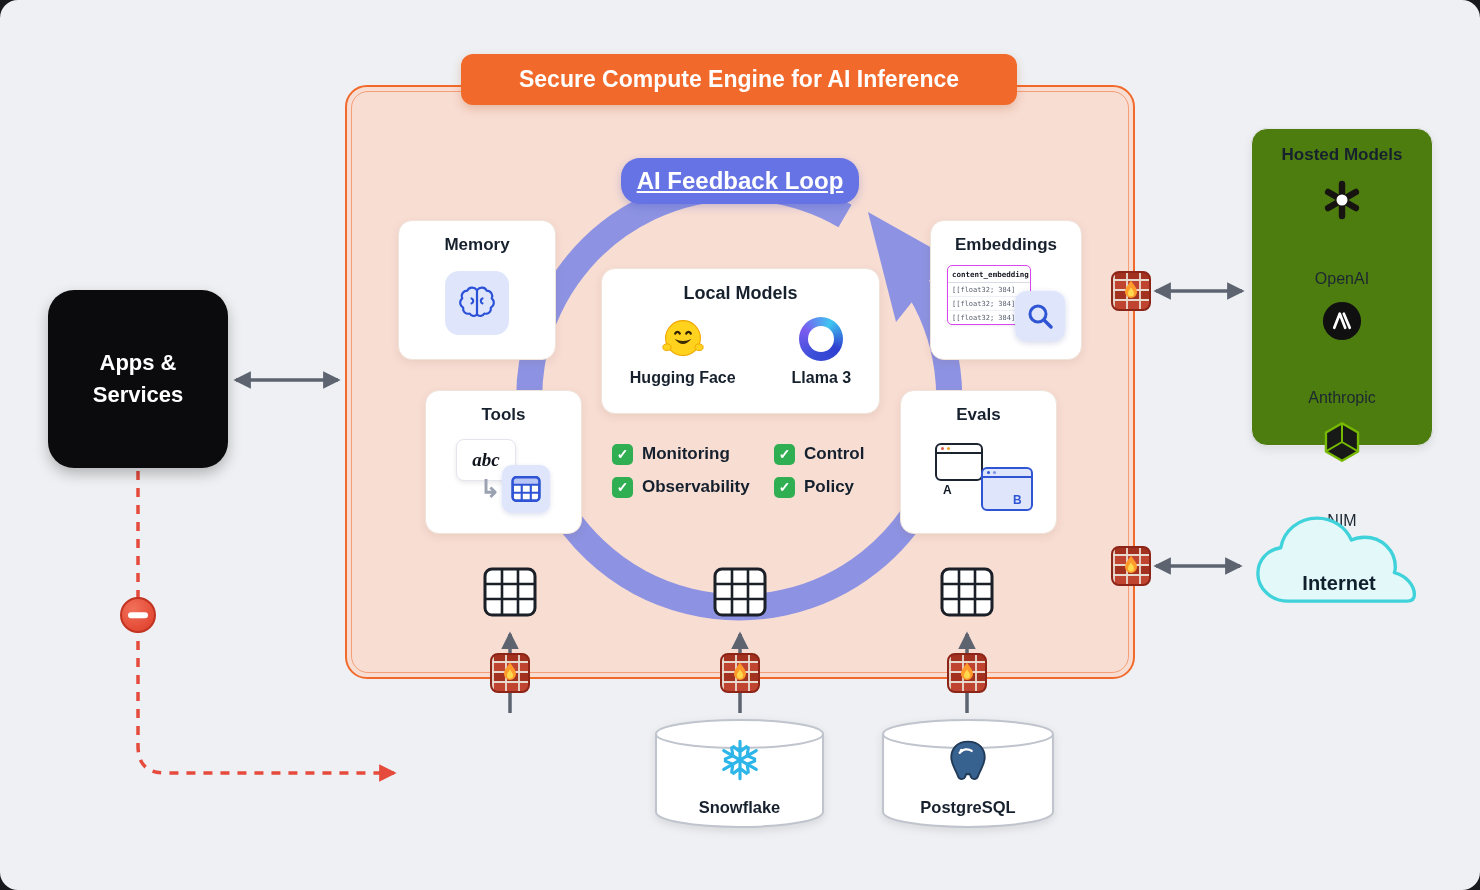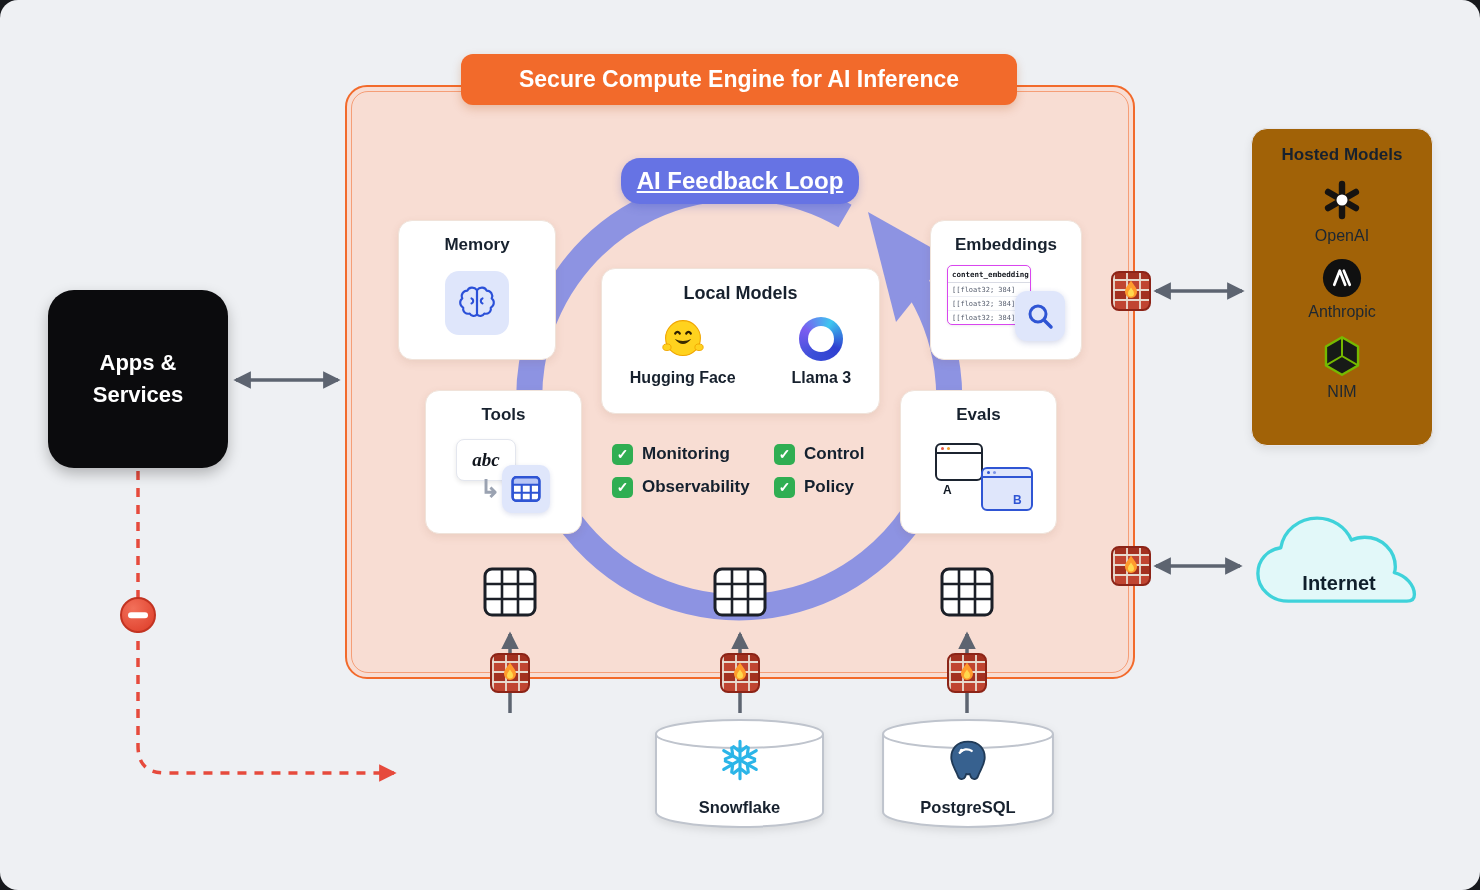--- a/index.html
+++ b/index.html
@@ -76,24 +76,24 @@
      background-image:
        repeating-linear-gradient(90deg, rgba(233,221,209,.9) 0 2px, transparent 2px 13px),
        repeating-linear-gradient(0deg, #c04531 0 8px, #e7d9cd 8px 10px, #a33120 10px 18px, #e7d9cd 18px 20px);}
   .flame{position:absolute;left:50%;top:50%;transform:translate(-50%,-52%);}
 
   
   .apps{position:absolute;left:48px;top:290px;width:180px;height:178px;background:#0b0b0d;border-radius:26px;
         display:flex;align-items:center;justify-content:center;z-index:3;box-shadow:0 6px 14px rgba(0,0,0,.25);}
   .apps span{width:118px;text-align:center;color:#fff;font-size:22px;font-weight:700;line-height:1.45;}
 
-  .hosted{position:absolute;left:1251px;top:128px;width:180px;height:316px;background:#a16207;border:1px solid #e6e6ec;
+  .hosted{position:absolute;left:1251px;top:128px;width:180px;height:316px;background:#4d7c0f;border:1px solid #e6e6ec;
         border-radius:16px;z-index:3;box-shadow:0 4px 10px rgba(0,0,0,.08);display:flex;flex-direction:column;align-items:center;}
   .hosted-title{padding-top:16px;font-size:17px;font-weight:700;color:#17212e;}
-  .hm-item{display:flex;flex-direction:column;align-items:center;margin-top:13px;}
+  .hm-item{display:flex;flex-direction:column;align-items:center;margin-top:13px;gap:43px;}
   .hm-label{margin-top:5px;font-size:16px;color:#1d2732;}
 
   .cloud{position:absolute;left:1248px;top:500px;width:182px;height:126px;z-index:3;}
   .cloud-label{position:absolute;left:0;top:72px;width:100%;text-align:center;font-size:20px;font-weight:700;color:#10202c;}
 
   .cyl{position:absolute;width:173px;height:114px;z-index:3;filter:drop-shadow(0 3px 4px rgba(0,0,0,.10));}
   .cyl svg.shape{position:absolute;left:0;top:0;}
   .cyl-icon{position:absolute;left:0;top:22px;width:100%;display:flex;justify-content:center;}
   .cyl-label{position:absolute;left:0;top:82px;width:100%;text-align:center;font-size:16.5px;font-weight:600;color:#17212e;}
 

